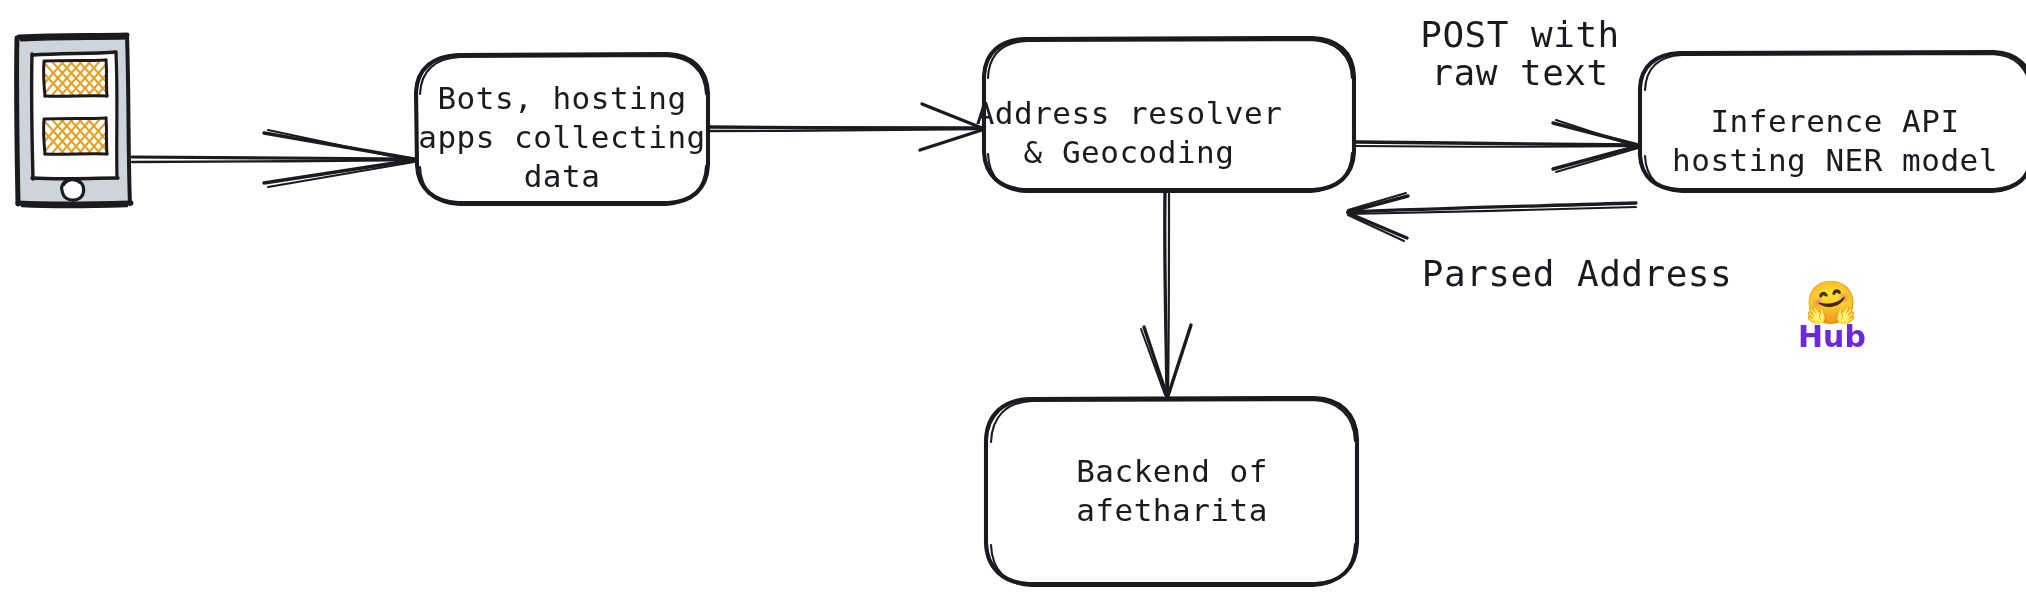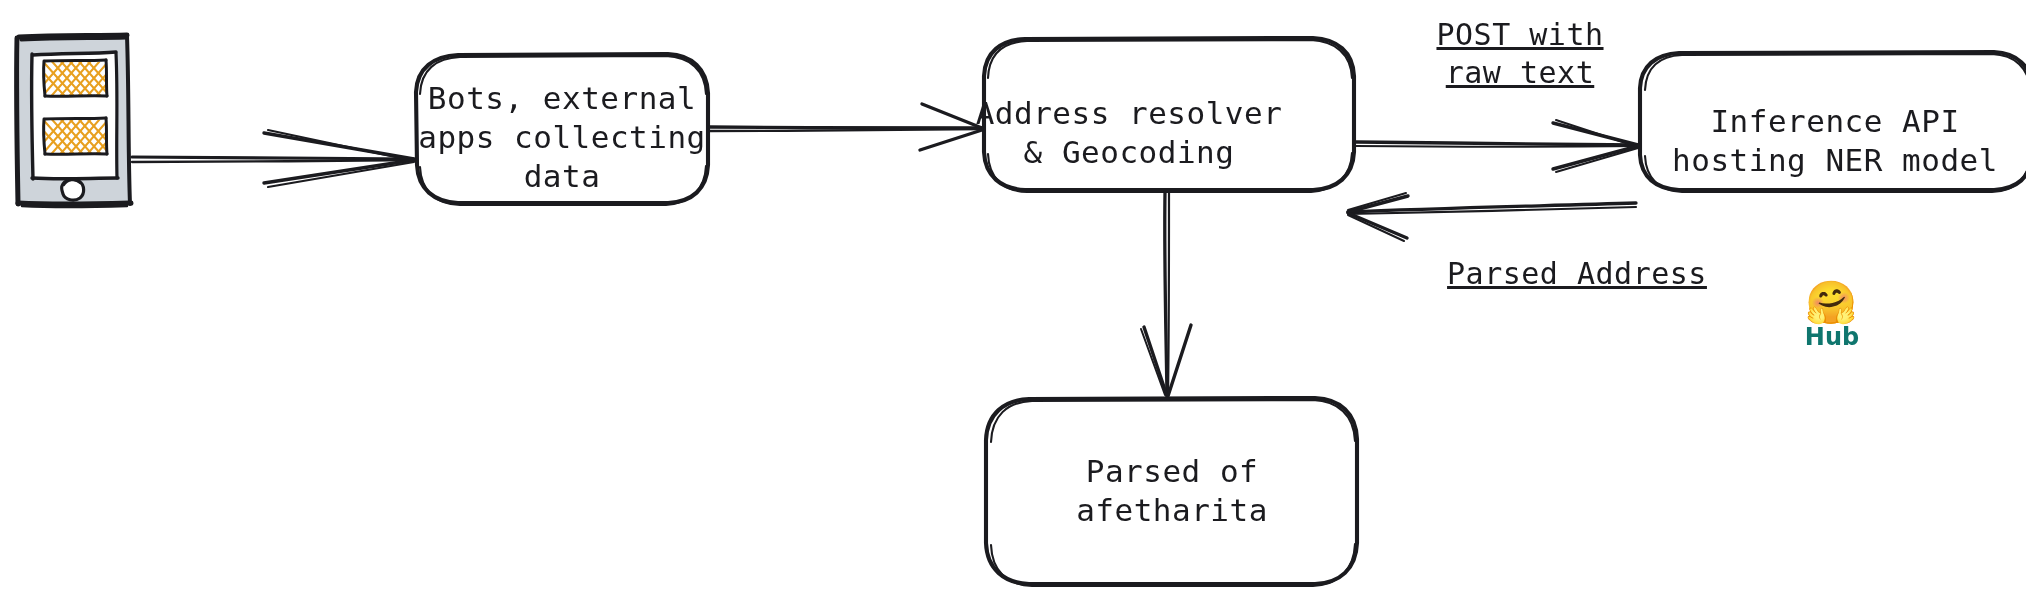--- a/index.html
+++ b/index.html
@@ -28,48 +28,47 @@
     line-height: 39px;
     color: #1b1b1f;
     text-align: center;
     letter-spacing: 0.5px;
     white-space: pre-line;
     pointer-events: none;
   }
   .edge-label {
     position: absolute;
     font-family: "DejaVu Sans Mono", "Liberation Mono", monospace;
-    font-size: 30px;
+    font-size: 36px;
     line-height: 38px;
     color: #1b1b1f;
     text-align: center;
     letter-spacing: 0.5px;
     white-space: pre-line;
-    text-decoration: underline;
   }
   .hub-wrap {
     position: absolute;
     left: 1762px;
     top: 282px;
     width: 140px;
     text-align: center;
   }
   .hub-emoji {
     font-size: 42px;
     line-height: 42px;
     display: block;
     height: 44px;
   }
   .hub-text {
     display: block;
     font-family: "DejaVu Sans", "Liberation Sans", sans-serif;
     font-weight: bold;
-    font-size: 24px;
+    font-size: 30px;
     line-height: 30px;
-    color: #0f766e;
+    color: #6d28d9;
     margin-top: -4px;
   }
 </style>
 </head>
 <body>
 
 <svg id="canvas" viewBox="0 0 2026 606" xmlns="http://www.w3.org/2000/svg">
 
   <g>
 
@@ -209,31 +208,31 @@
   <g>
     <path d="M1165 193 C 1164 260, 1166 330, 1167 396" fill="none" stroke="#1b1b1f" stroke-width="3.3" stroke-linecap="round"></path>
     <path d="M1169 193 C 1169 260, 1169 330, 1168 396" fill="none" stroke="#1b1b1f" stroke-width="2.2" stroke-linecap="round"></path>
     <path d="M1144 327 L 1167 396" fill="none" stroke="#1b1b1f" stroke-width="3.4" stroke-linecap="round"></path>
     <path d="M1141 329 L 1165 395" fill="none" stroke="#1b1b1f" stroke-width="2" stroke-linecap="round"></path>
     <path d="M1191 325 L 1168 396" fill="none" stroke="#1b1b1f" stroke-width="3.4" stroke-linecap="round"></path>
   </g>
 
 </svg>
 
-<div class="node-label" style="left:416px; top:79px; width:292px;">Bots, external
+<div class="node-label" style="left:416px; top:79px; width:292px;">Bots, hosting
 apps collecting
 data</div>
 
 <div class="node-label" style="left:944px; top:94px; width:370px;">Address resolver
 &amp; Geocoding</div>
 
 <div class="node-label" style="left:1640px; top:102px; width:390px;">Inference API
 hosting NER model</div>
 
-<div class="node-label" style="left:986px; top:452px; width:372px;">Parsed of
+<div class="node-label" style="left:986px; top:452px; width:372px;">Backend of
 afetharita</div>
 
 <div class="edge-label" style="left:1370px; top:16px; width:300px;">POST with
 raw text</div>
 
 <div class="edge-label" style="left:1407px; top:255px; width:340px;">Parsed Address</div>
 
 <div class="hub-wrap">
   <span class="hub-emoji">🤗</span>
   <span class="hub-text">Hub</span>

